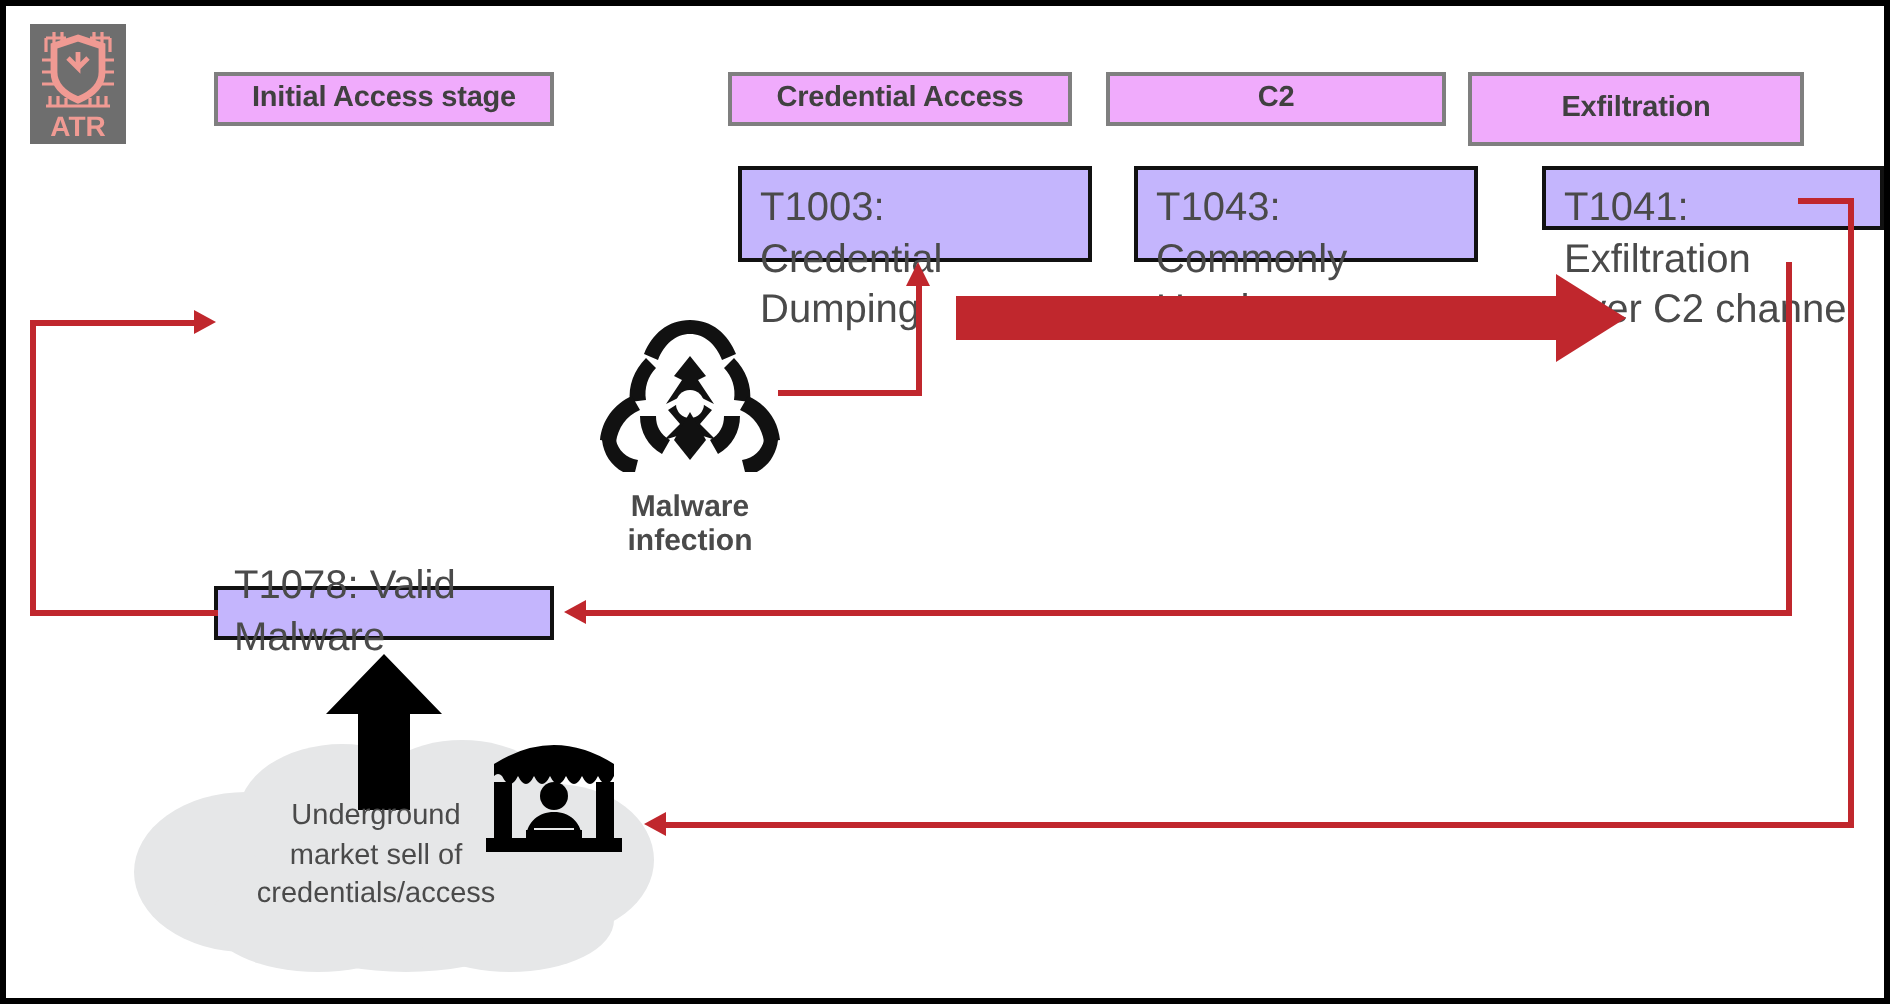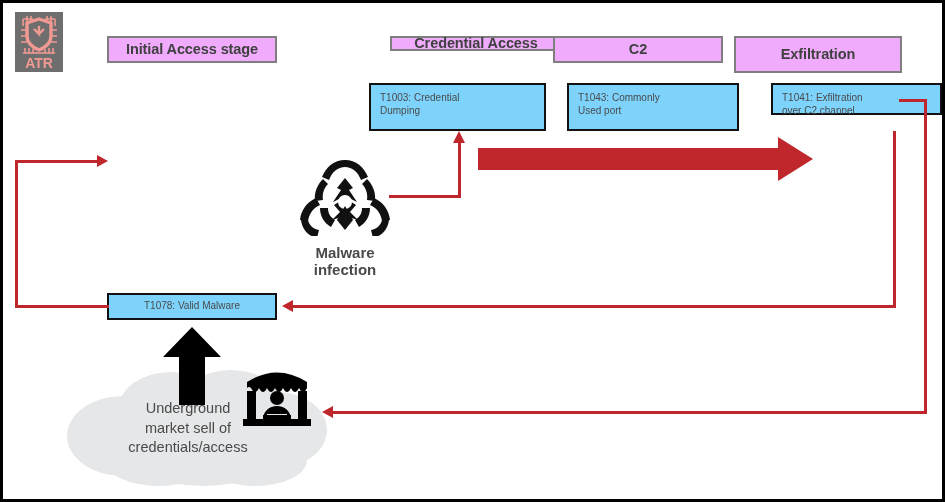--- a/index.html
+++ b/index.html
@@ -40,24 +40,24 @@
     display: flex;
     align-items: center;
     justify-content: center;
     letter-spacing: -0.1px;
     text-align: center;
     line-height: 1.1;
   }
 
   
   .tech-box {
-    background: #7dd3fc;
+    background: #c4b5fd;
     border: 2.5px solid #111111;
     color: #4a4a4a;
-    font-size: 10px;
+    font-size: 20px;
     line-height: 1.28;
     padding: 7px 9px 0 9px;
     white-space: pre-line;
   }
   .tech-box.center {
     display: flex;
     align-items: center;
     justify-content: center;
     padding: 0 8px;
   }
@@ -135,21 +135,21 @@
       </g>
 
       <path d="M24 7 L36 11 L36 24 Q36 33 24 38 Q12 33 12 24 L12 11 Z" fill="none" stroke="#f09a93" stroke-width="3.4"></path>
       <path d="M24 14 L24 22 L19 17 M24 22 L29 17" fill="none" stroke="#f09a93" stroke-width="2.4"></path>
       <text x="24" y="56" font-family="Liberation Sans, sans-serif" font-size="14" font-weight="bold" fill="#f09a93" text-anchor="middle">ATR</text>
     </svg>
   </div>
 
   <div class="abs stage-pill" style="left:104px; top:33px; width:170px; height:27px;">Initial Access stage</div>
 
-  <div class="abs stage-pill" style="left:387px; top:33px; width:172px; height:15px;">Credential Access</div>
+  <div class="abs stage-pill" style="left:361px; top:33px; width:172px; height:27px;">Credential Access</div>
 
   <div class="abs stage-pill" style="left:550px; top:33px; width:170px; height:27px;">C2</div>
 
   <div class="abs stage-pill" style="left:731px; top:33px; width:168px; height:37px;">Exfiltration</div>
 
   <div class="abs tech-box" style="left:366px; top:80px; width:177px; height:48px;">T1003: Credential
 Dumping</div>
 
   <div class="abs tech-box" style="left:564px; top:80px; width:172px; height:48px;">T1043: Commonly
 Used port</div>

